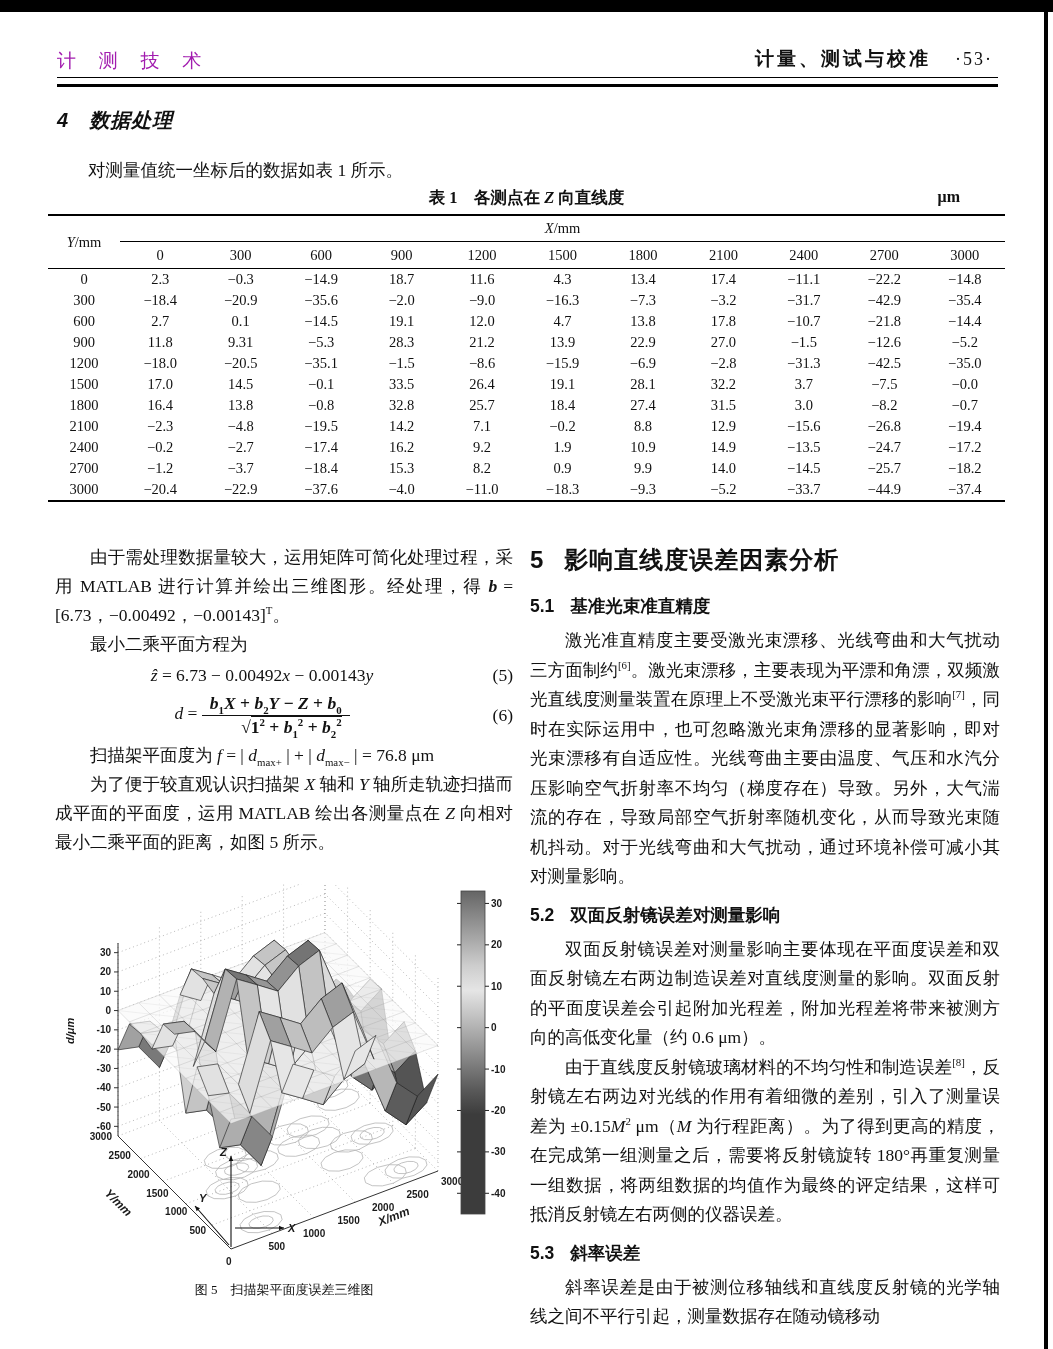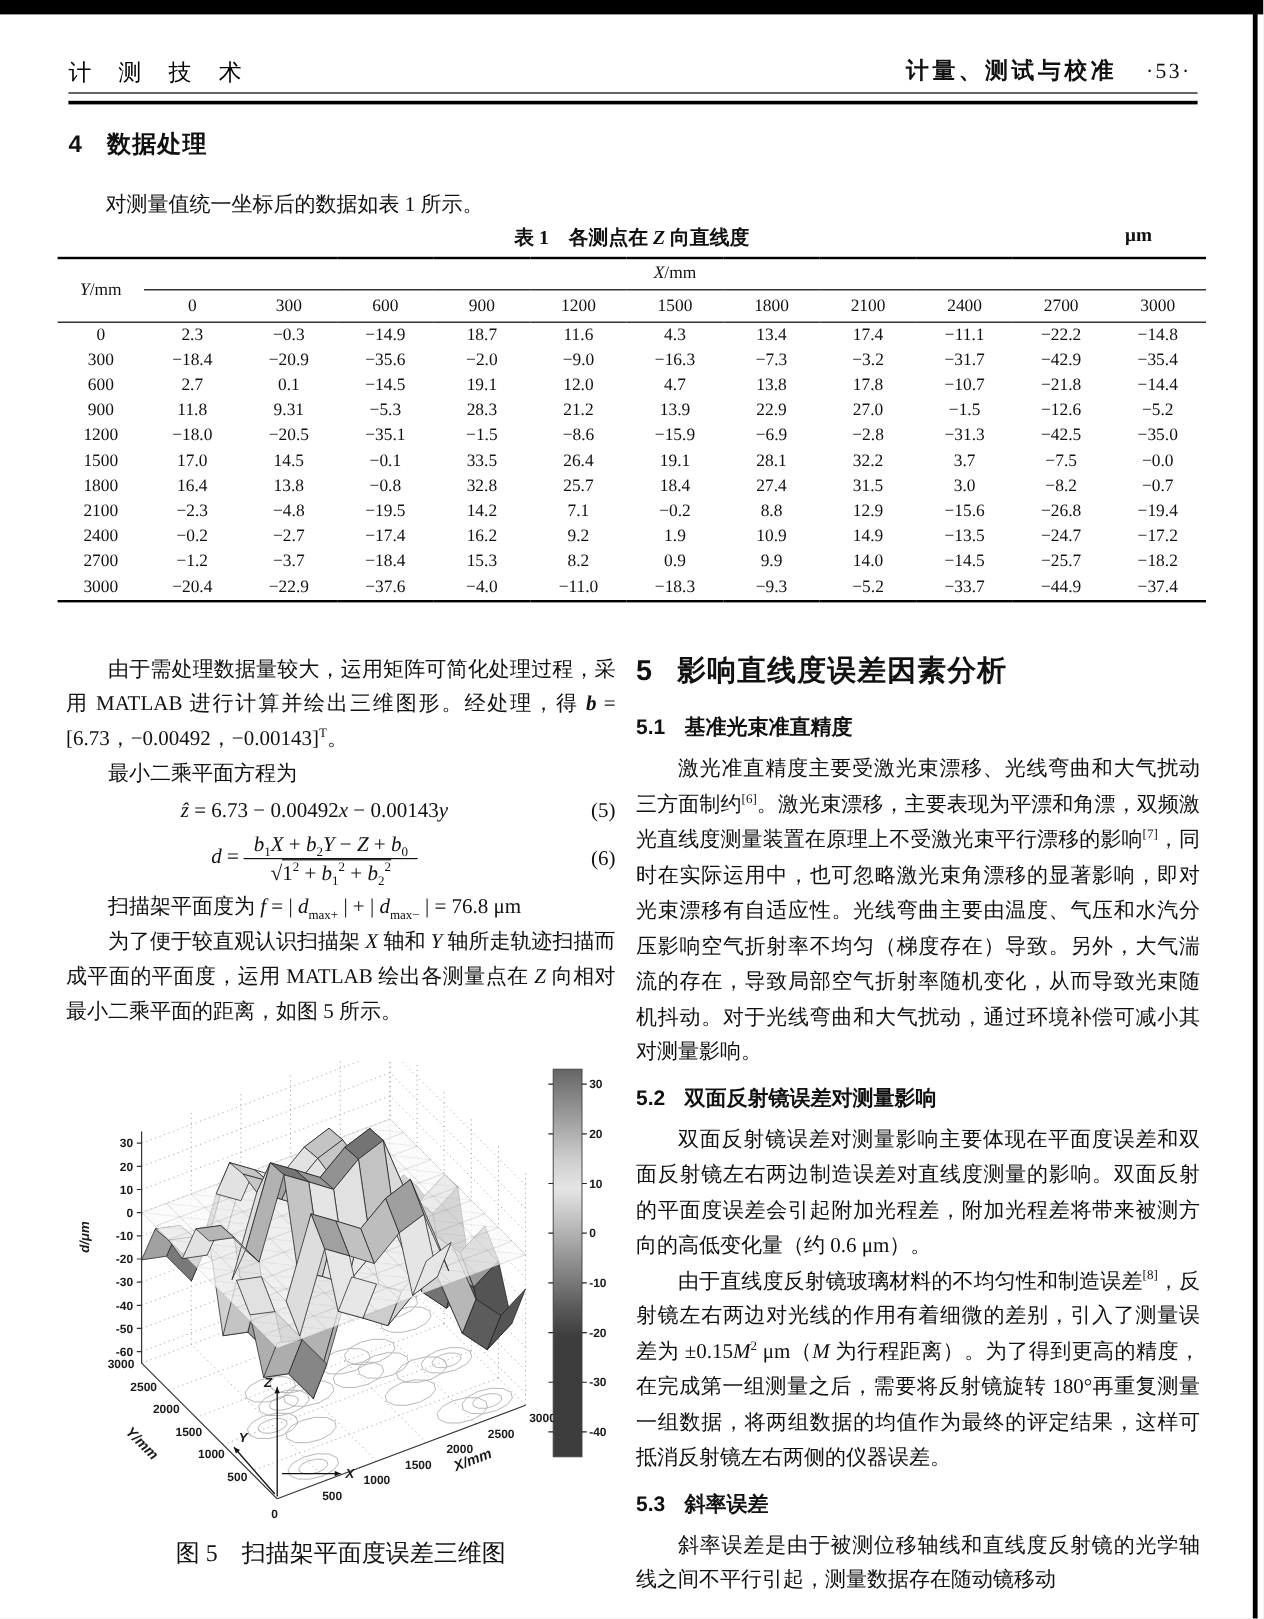--- a/index.html
+++ b/index.html
@@ -1,29 +1,29 @@
 <!DOCTYPE html>
 <html><head>
 <meta charset="utf-8">
 <style>
   html,body{margin:0;padding:0;background:#e8e8e8;}
   .page{position:relative;width:1053px;height:1349px;background:#ffffff;
         font-family:"Liberation Serif",serif;color:#111;overflow:hidden;}
   .topbar{position:absolute;left:0;top:0;width:1053px;height:12px;background:#000;}
   .rightbar{position:absolute;left:1044px;top:0;width:4px;height:1349px;background:#000;}
 
-  .hdr-left{position:absolute;left:57px;top:48px;font-size:19px;letter-spacing:9px;color:#000000;}
+  .hdr-left{position:absolute;left:57px;top:48px;font-size:19px;letter-spacing:9px;color:#a21caf;}
   .hdr-right{position:absolute;right:60px;top:46px;display:flex;align-items:baseline;gap:24px;}
   .hdr-right .jr{font-family:"Liberation Sans",sans-serif;font-weight:bold;font-size:19px;letter-spacing:3px;}
   .hdr-right .pageno{font-size:18px;letter-spacing:2px;text-align:right;}
   .rule-thin{position:absolute;left:57px;top:77px;width:941px;height:1px;background:#000;}
   .rule-thick{position:absolute;left:57px;top:84px;width:941px;height:3px;background:#000;}
 
   .sec-heading{position:absolute;left:57px;top:107px;font-family:"Liberation Sans",sans-serif;
-               font-weight:bold;font-size:20px;letter-spacing:1px;}
+               font-weight:bold;font-size:20px;letter-spacing:1px;font-style:italic;}
   .sec-heading .num{margin-right:20px;}
   .intro{position:absolute;left:88px;top:158px;font-size:17.5px;}
 
   .tablewrap{position:absolute;left:48px;top:187px;width:957px;}
   .tcap{position:relative;text-align:center;font-size:16.5px;height:27px;font-weight:bold;}
   .tunit{position:absolute;right:45px;top:1px;font-size:16px;}
   table{width:100%;border-collapse:collapse;border-top:2px solid #000;border-bottom:2px solid #000;
         font-size:14.5px;table-layout:fixed;}
   th,td{font-weight:normal;text-align:center;padding:0;height:21px;white-space:nowrap;}
   th.ylab{width:72px;border-bottom:1px solid #000;font-size:14.5px;}
@@ -33,34 +33,34 @@
   .leftcol{position:absolute;left:55px;top:543px;width:458px;font-size:17.5px;line-height:29px;text-align:justify;}
   .rightcol{position:absolute;left:530px;top:545px;width:470px;font-size:17.5px;line-height:29.5px;text-align:justify;}
   p{margin:0;text-indent:2em;}
   .it{font-style:italic;}
   .bi{font-style:italic;font-weight:bold;}
   .sup{vertical-align:super;font-size:0.62em;line-height:0;}
   .sub{vertical-align:sub;font-size:0.62em;line-height:0;}
   .eqrow{display:flex;align-items:center;margin:2px 0;}
   .eqrow .eqbody{flex:1;text-align:center;}
   .eqrow .eqno{flex:0 0 44px;text-align:right;}
-  .frac{display:inline-block;vertical-align:middle;text-align:center;line-height:1.3;}
+  .frac{display:inline-block;vertical-align:middle;text-align:right;line-height:1.3;font-weight:bold;}
   .frac .num{display:block;border-bottom:1.3px solid #111;padding:0 8px;}
   .frac .den{display:block;padding:0 8px;}
   .radicand{border-top:1.3px solid #111;}
 
   .h5main{font-family:"Liberation Sans",sans-serif;font-weight:bold;font-size:24px;
           margin:0 0 16px 0;text-indent:0;line-height:30px;letter-spacing:1px;}
   .h5main .num{margin-right:20px;}
   .subh{font-family:"Liberation Sans",sans-serif;font-weight:bold;font-size:17.5px;
         margin:8px 0 5px 0;text-indent:0;line-height:30px;}
   .subh .num{margin-right:16px;}
 
   .figwrap{position:absolute;left:58px;top:884px;width:460px;height:400px;}
-  .figcaption{position:absolute;left:55px;top:1281px;width:458px;text-align:center;font-size:20px;}
+  .figcaption{position:absolute;left:55px;top:1281px;width:458px;text-align:center;font-size:13px;}
 </style>
 </head>
 <body>
 
 <div class="page">
   <div class="topbar"></div>
   <div class="rightbar"></div>
 
   <div class="hdr-left">计 测 技 术</div>
   <div class="hdr-right">

